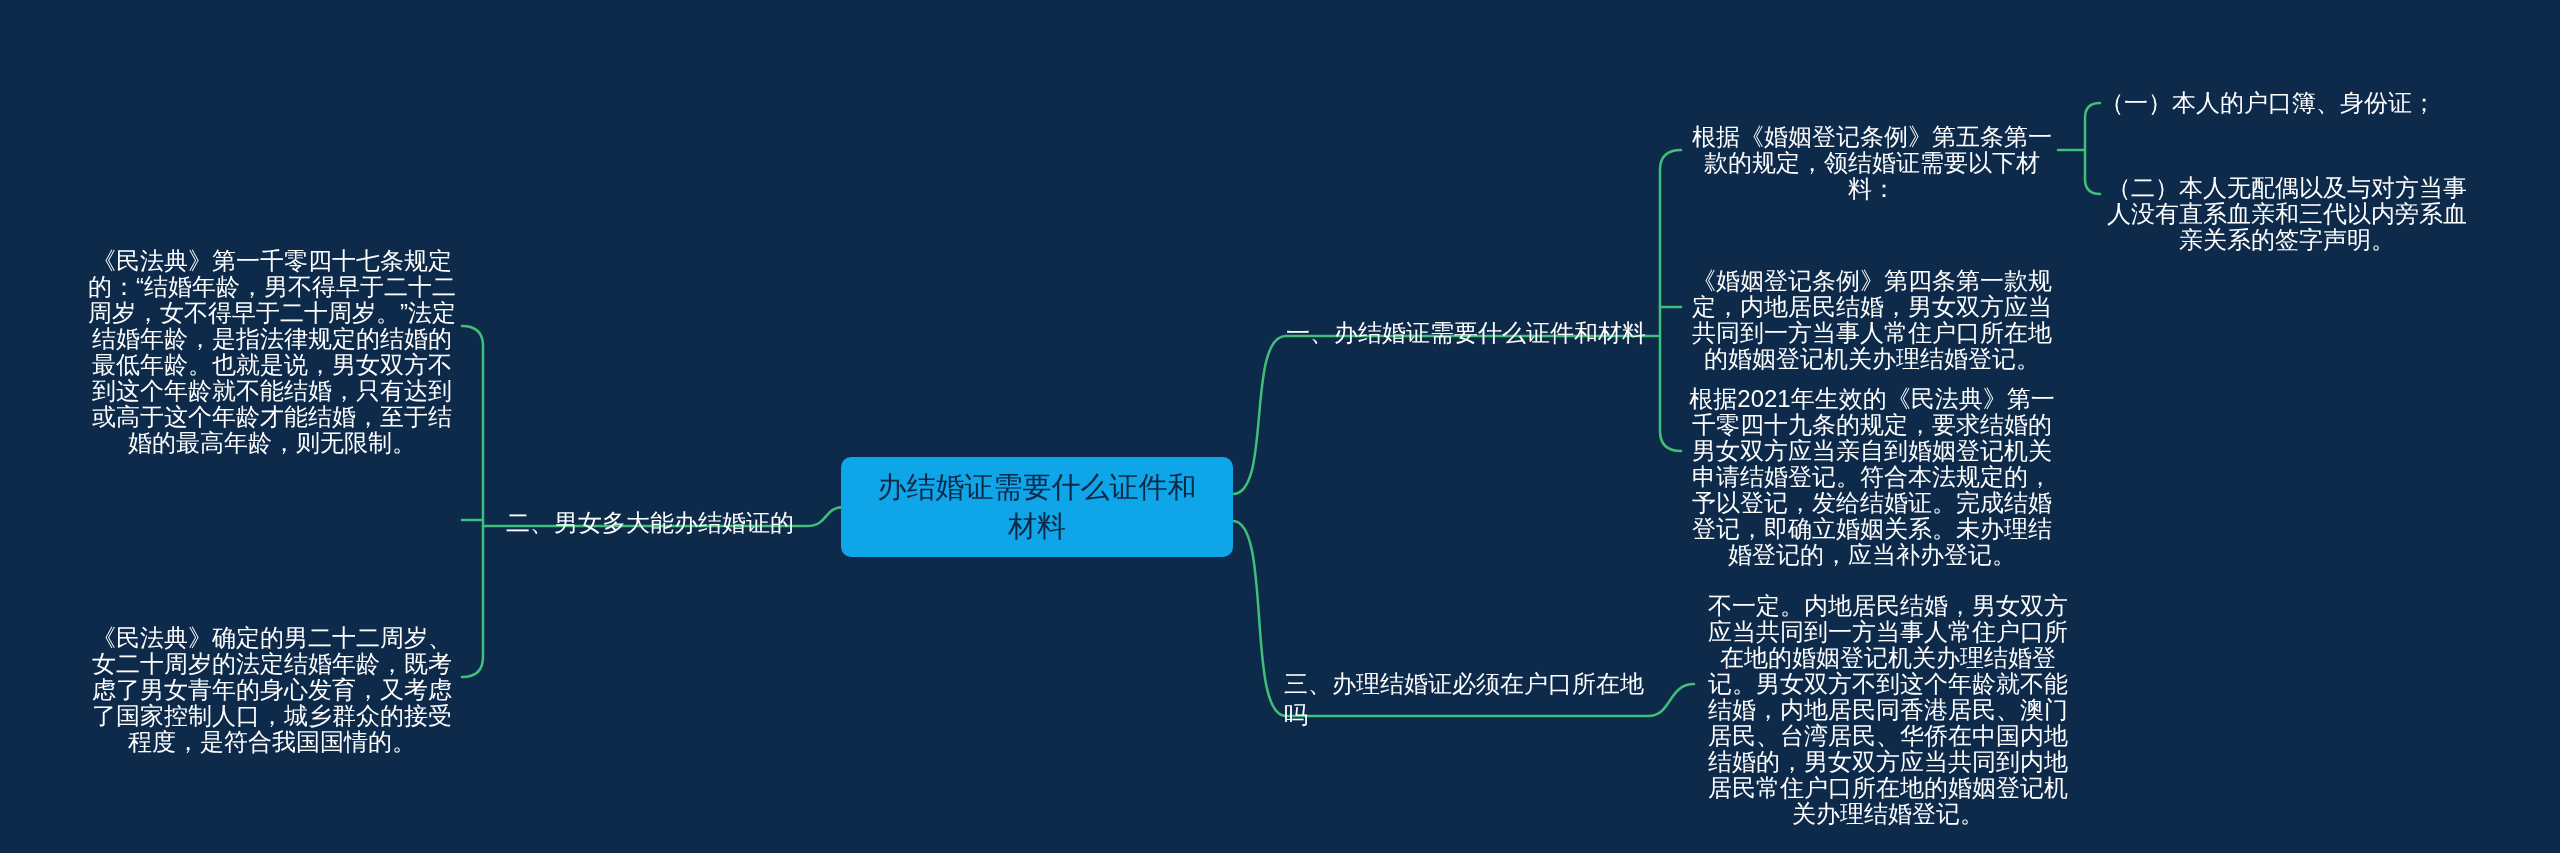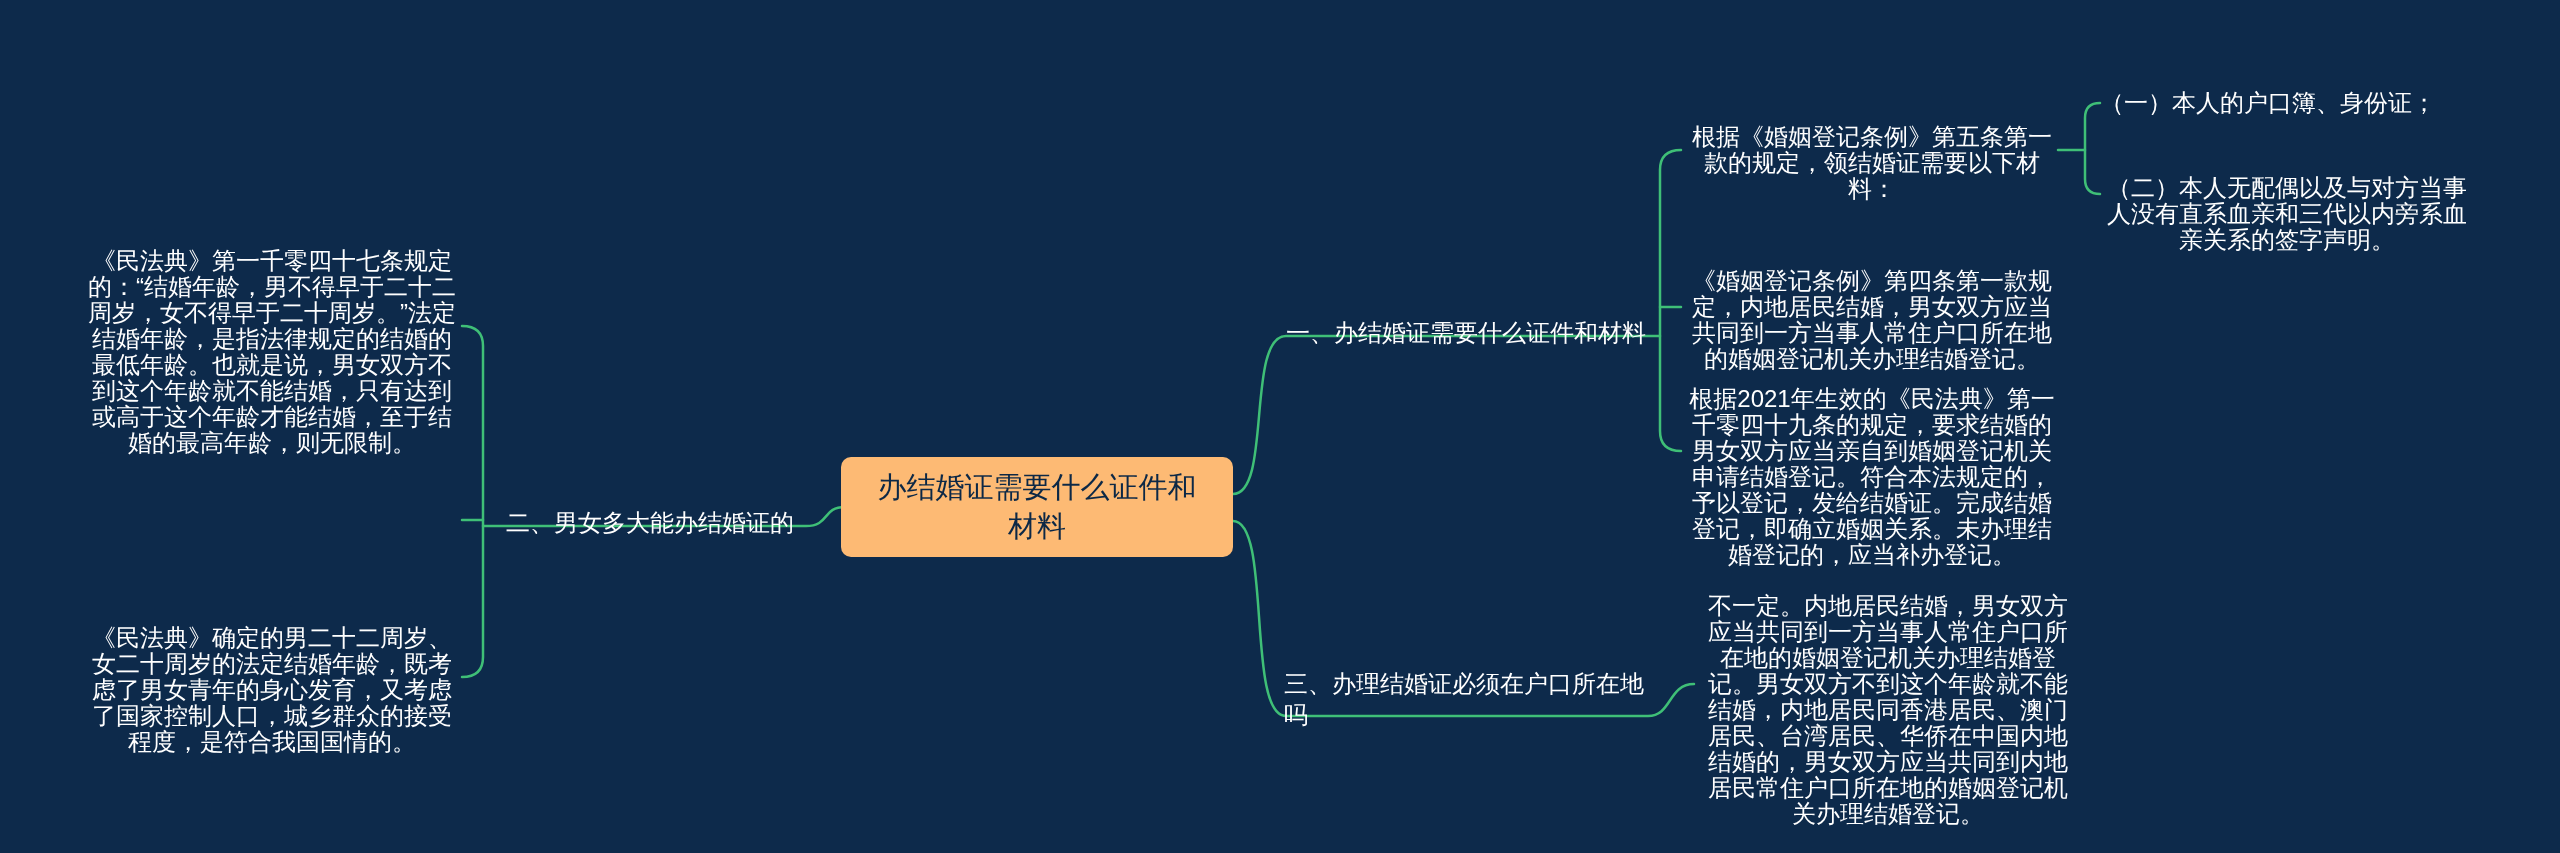--- a/index.html
+++ b/index.html
@@ -30,21 +30,21 @@
     stroke-linecap: round;
   }
   .center-node {
     position: absolute;
     left: 841px;
     top: 457px;
     width: 392px;
     height: 100px;
     box-sizing: border-box;
     padding: 0 28px;
-    background: #fdba74;
+    background: #0ea5e9;
     color: #0c2846;
     border-radius: 10px;
     display: flex;
     align-items: center;
     justify-content: center;
     text-align: center;
     font-size: 29px;
     line-height: 39px;
   }
   .branch-label {

